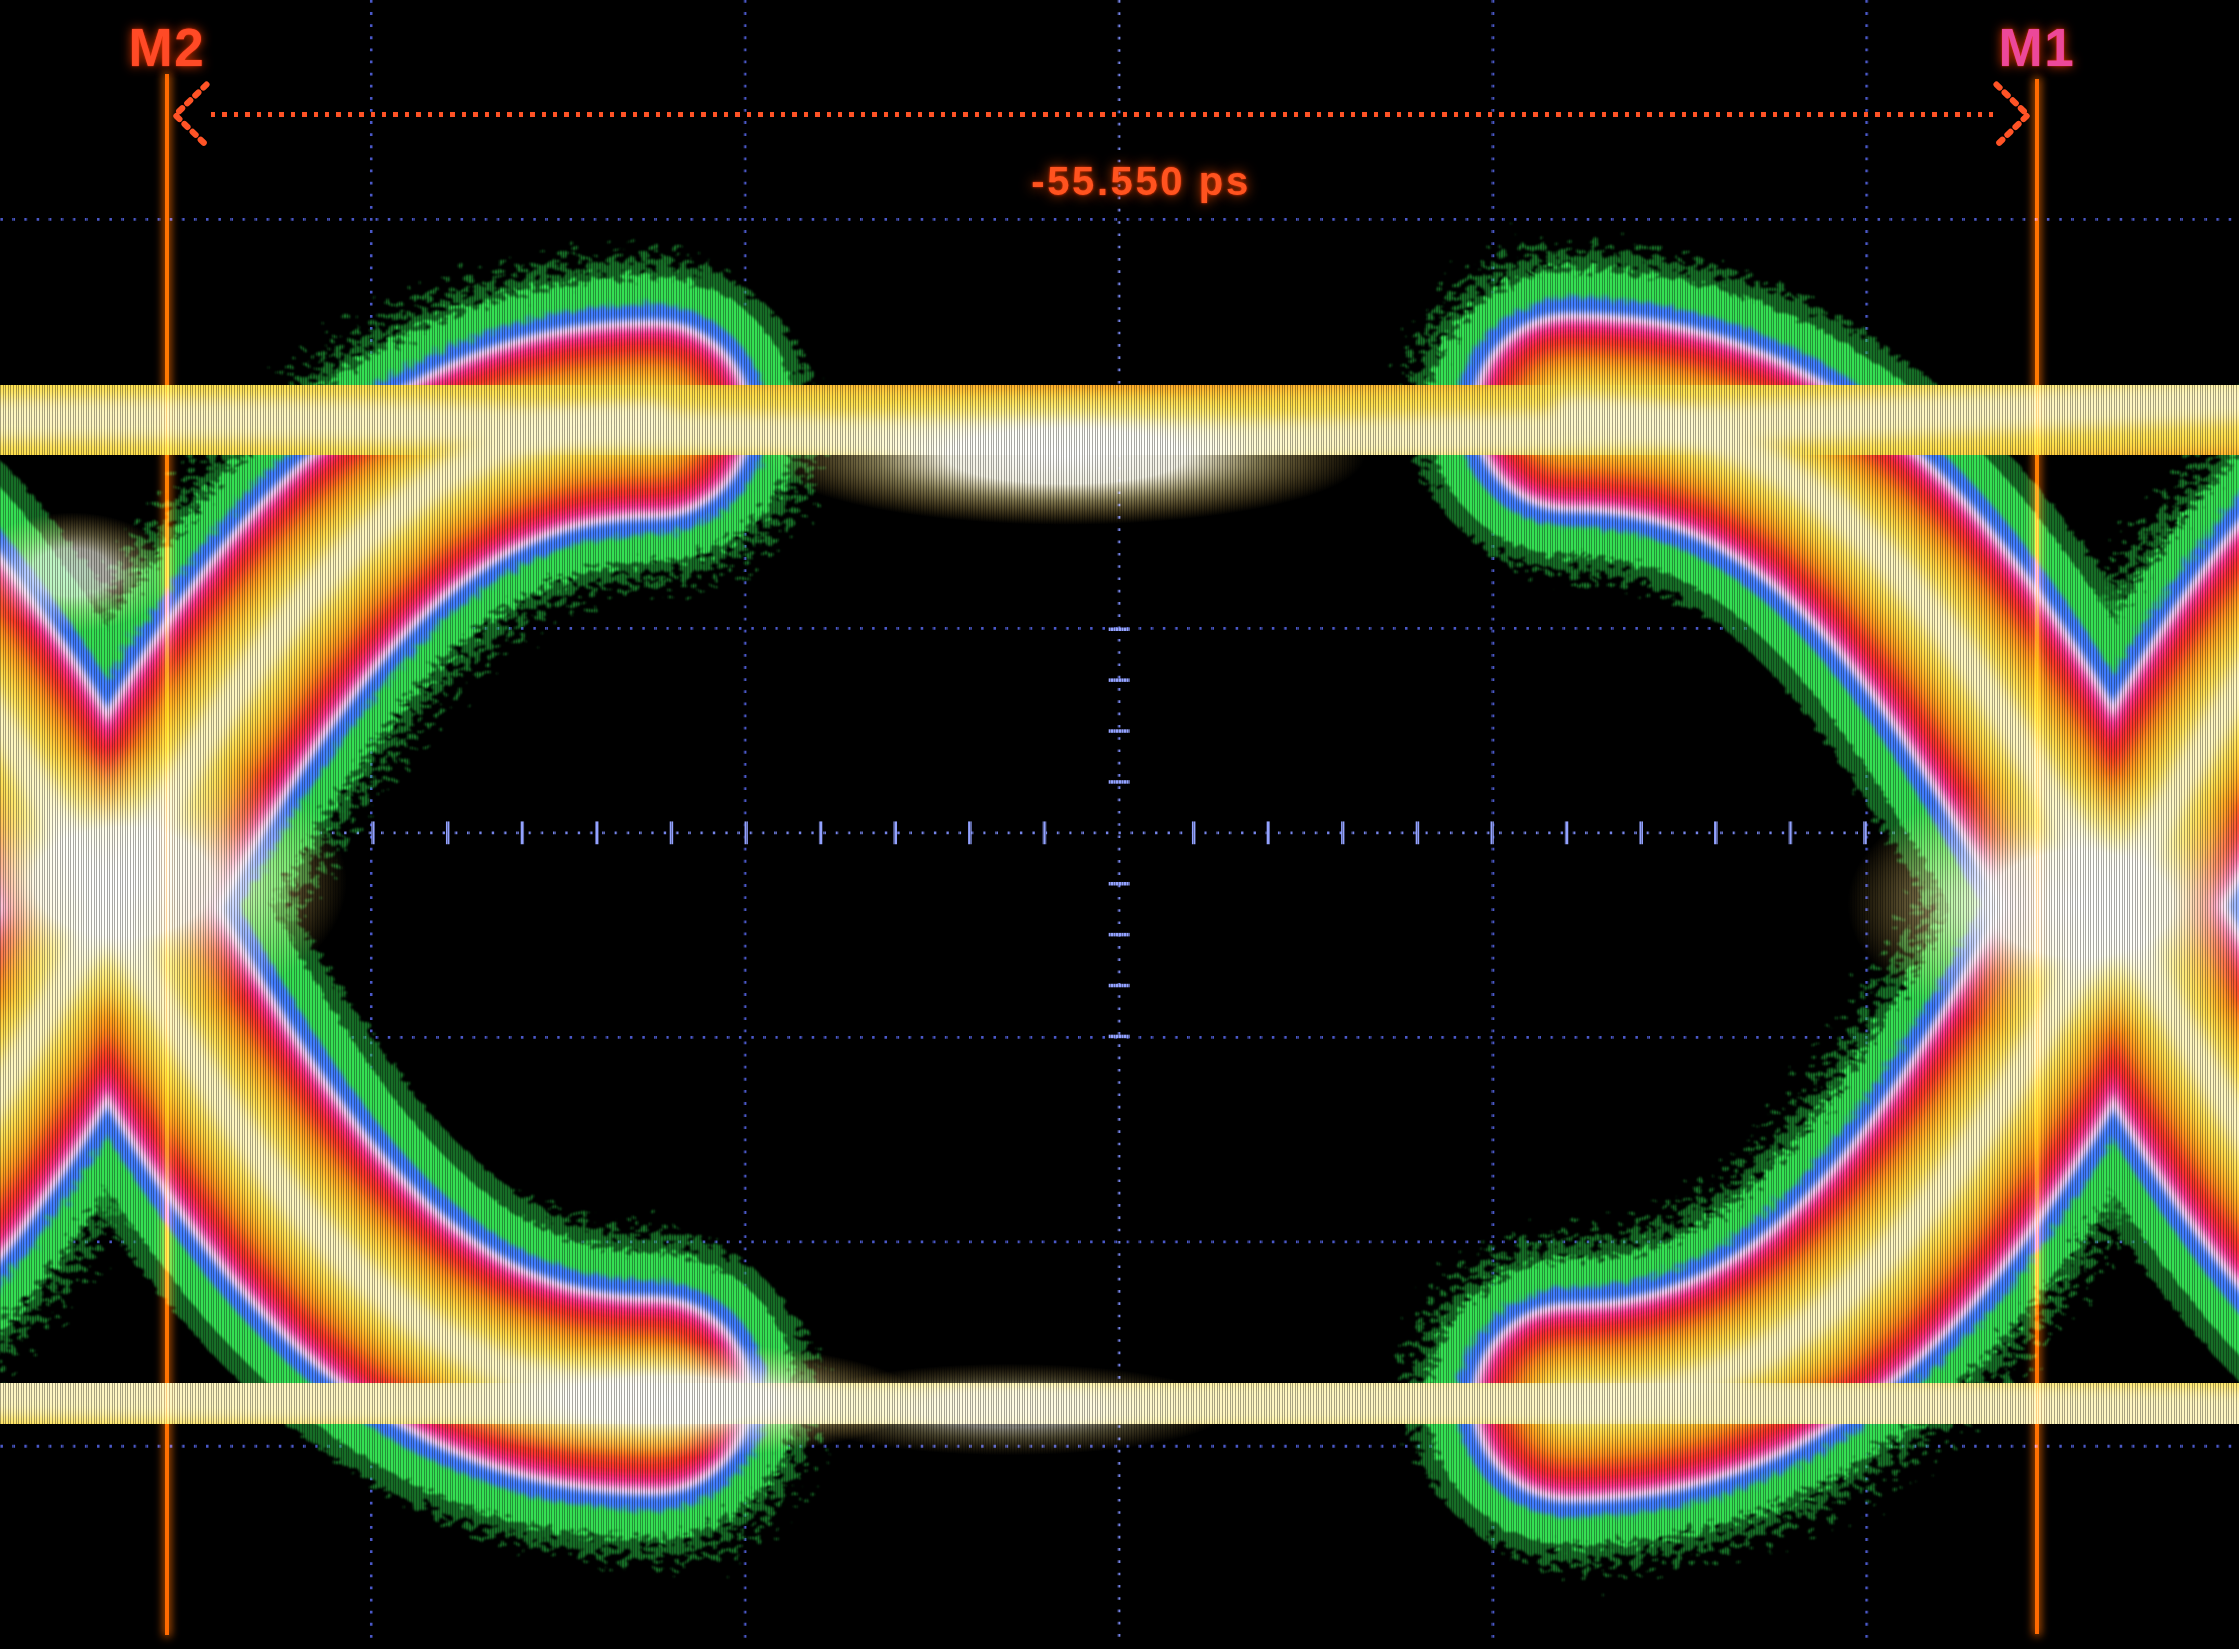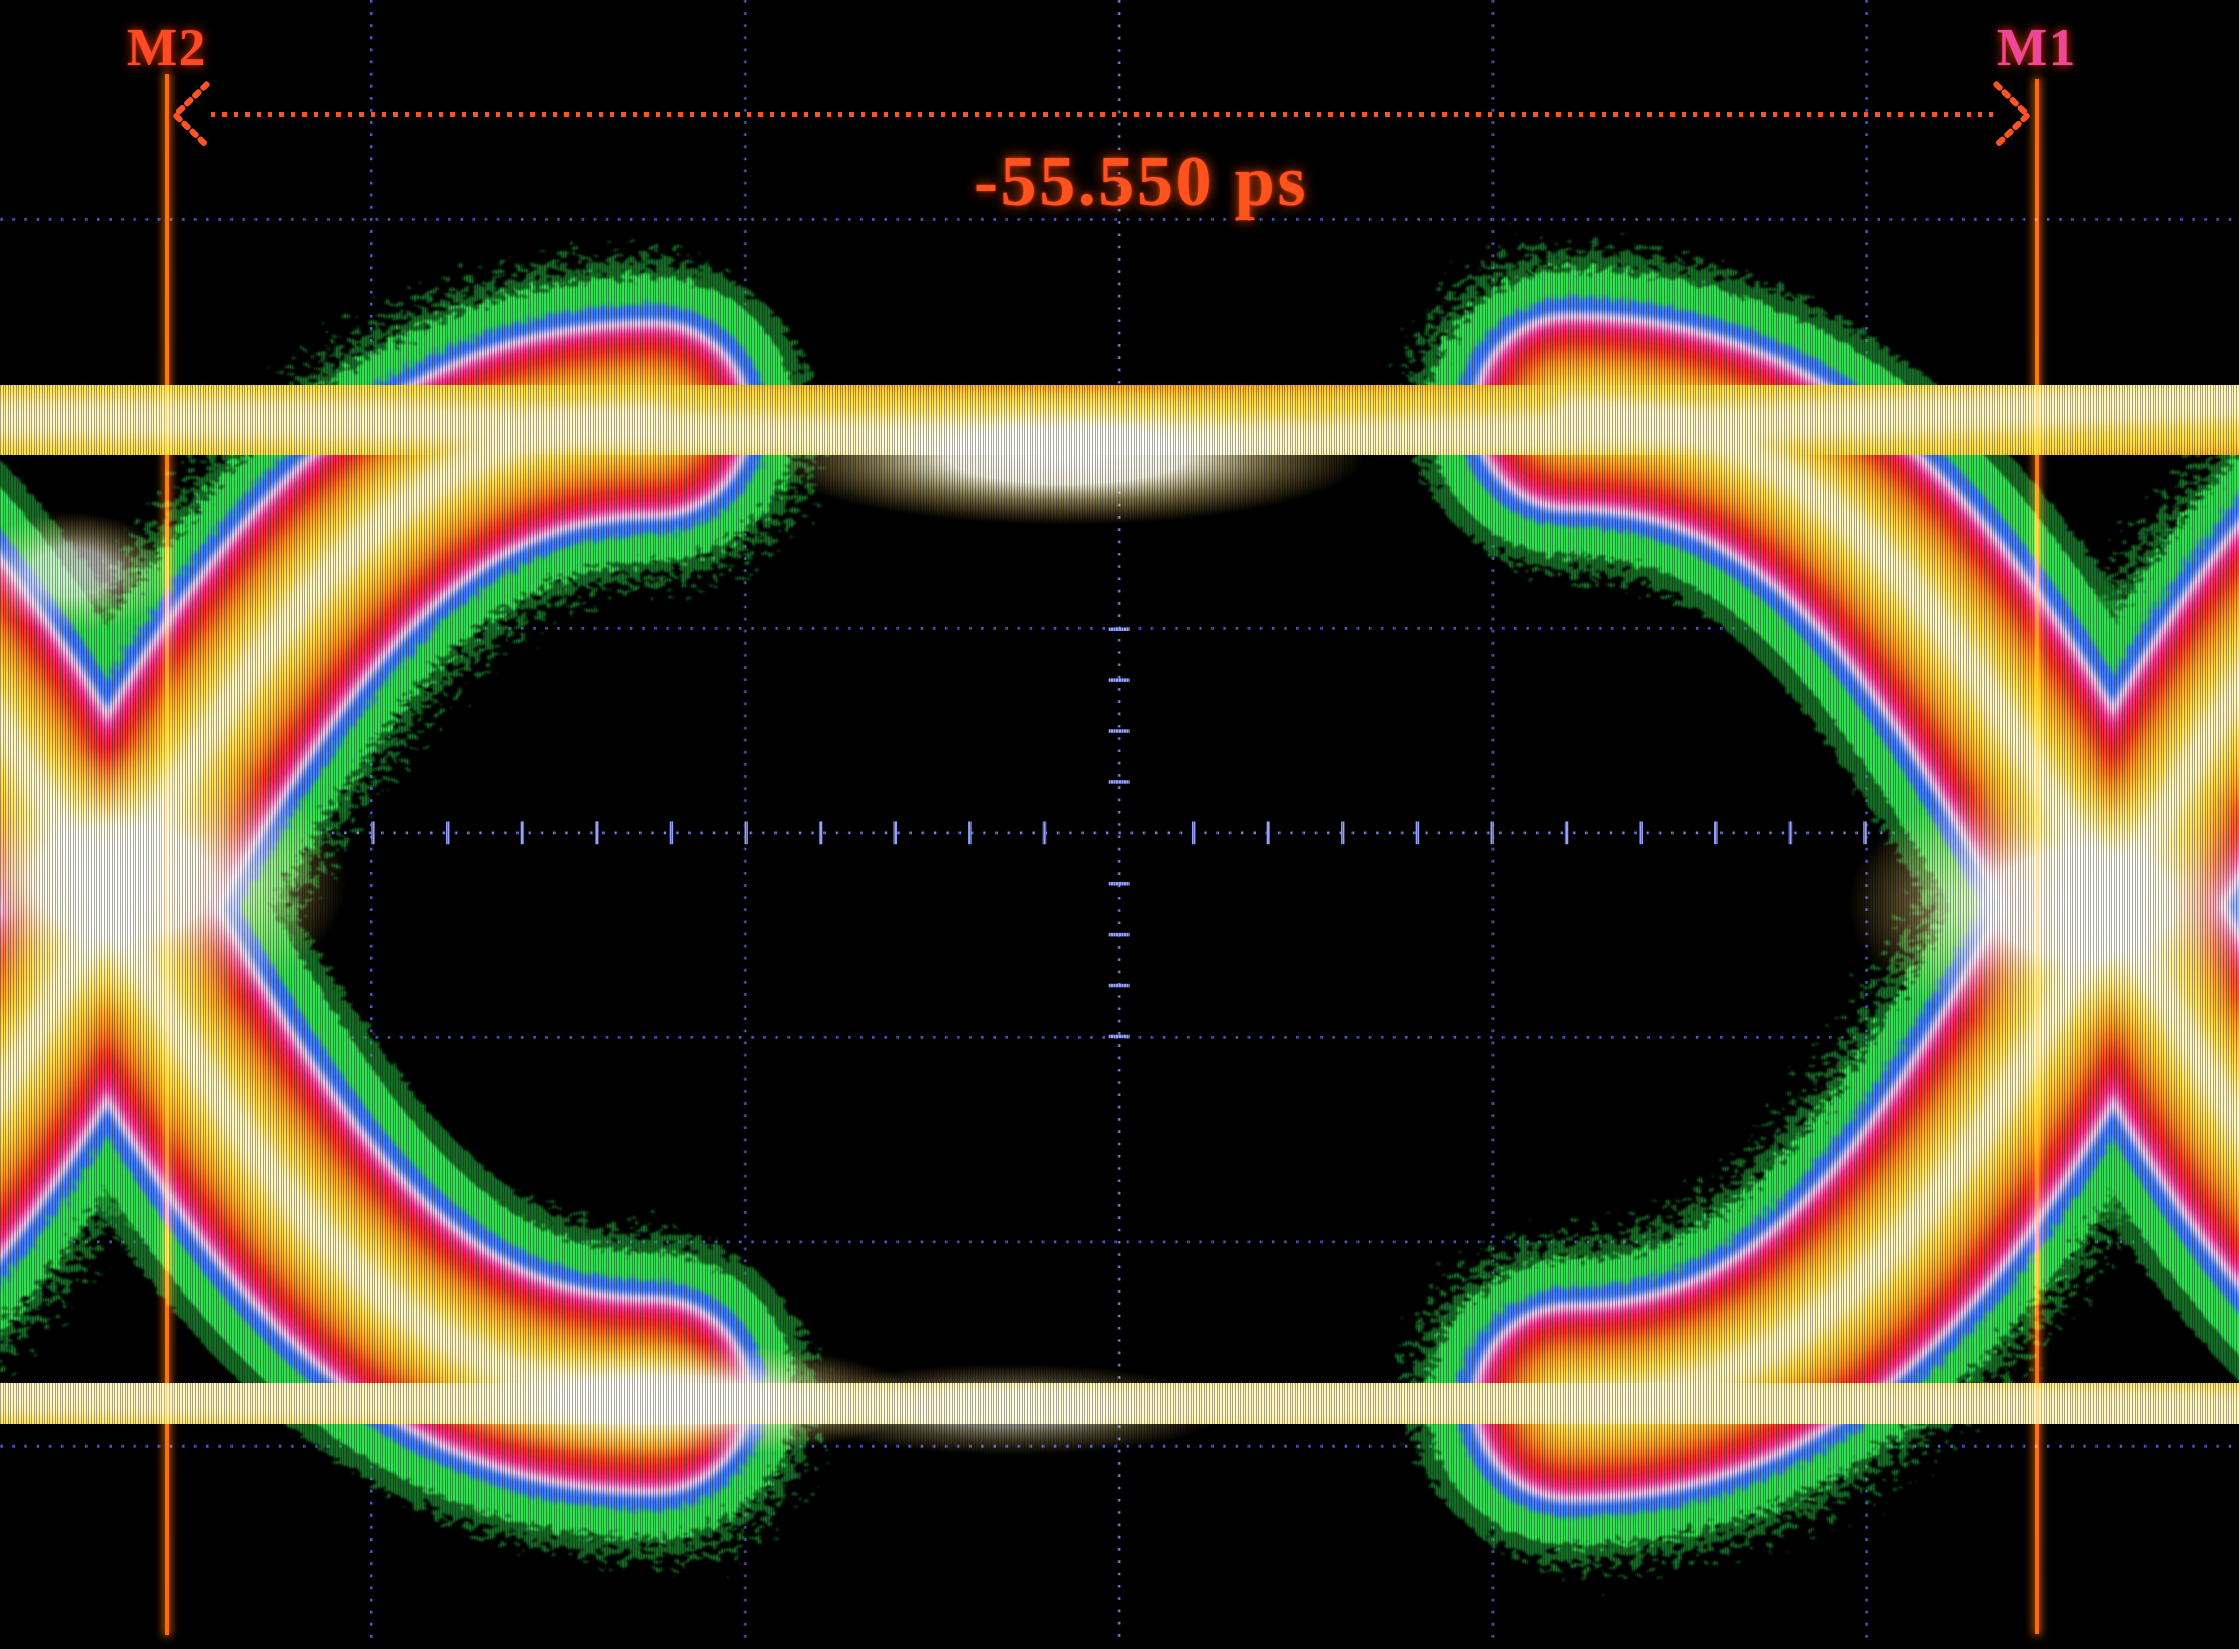--- a/index.html
+++ b/index.html
@@ -1,18 +1,18 @@
 <!DOCTYPE html>
 <html style="font-size:14px"><head>
 <meta charset="utf-8">
 <style>
   html,body{margin:0;padding:0;background:#000;}
   .screen{
     position:relative;overflow:hidden;background:#000;
-    font-family:Liberation Serif, serif;
+    font-family:Liberation Sans, sans-serif;
   }
   #eye-svg{position:absolute;left:0;top:0;}
   .crt{
     position:absolute;inset:0;pointer-events:none;
     background:repeating-linear-gradient(90deg,
       rgba(0,0,0,0.34) 0px, rgba(0,0,0,0.34) 0.9px,
       rgba(0,0,0,0) 0.9px, rgba(0,0,0,0) 2.6px);
   }
   .mline{
     position:absolute;width:4px;
@@ -26,21 +26,21 @@
     white-space:nowrap;
   }
   .arrowline{position:absolute;height:5.3px;}
   .ahead{
     position:absolute;width:40px;height:68px;
     fill:none;stroke-width:7;stroke-dasharray:5 8;stroke-linecap:round;
   }
   .ahead.right{transform:scaleX(-1);}
   .meas{
     position:absolute;transform:translate(-50%,-50%);
-    font-size:72px;font-weight:700;letter-spacing:2.6px;
+    font-size:40px;font-weight:700;letter-spacing:2.6px;
     text-shadow:0 0 12.3px rgba(255,80,0,0.85), 0 0 2.6px rgba(255,40,0,0.9);
     white-space:nowrap;
   }
 </style>
 </head>
 <body>
 
 <div class="screen" id="screen" style="width: 2239px; height: 1649px; background: rgb(0, 0, 0);">
   <svg id="eye-svg" width="2239" height="1649" viewBox="0 0 2551 1879">
       <defs>

